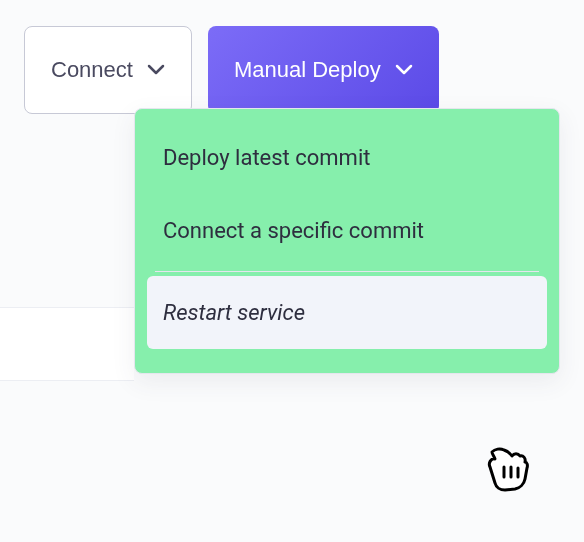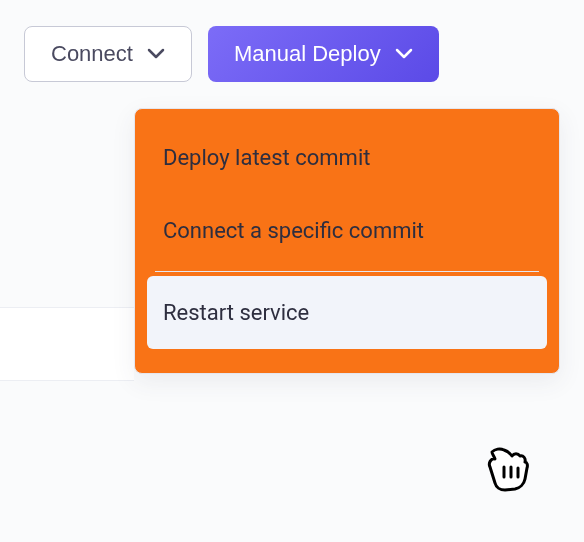--- a/index.html
+++ b/index.html
@@ -13,21 +13,21 @@
   }
   .toolbar {
     display: flex;
     gap: 16px;
     padding: 26px 24px 0 24px;
   }
   .btn {
     display: inline-flex;
     align-items: center;
     gap: 14px;
-    padding: 14px 26px;
+    padding: 30px 26px;
     border-radius: 8px;
     font-size: 22px;
     font-weight: 500;
     cursor: pointer;
     border: none;
     white-space: nowrap;
   }
   .btn-outline {
     background: #ffffff;
     color: #4a4a60;
@@ -39,40 +39,41 @@
   }
   .chevron {
     display: inline-flex;
   }
   .chevron svg { display: block; }
   .dropdown {
     position: absolute;
     top: 108px;
     left: 134px;
     right: 24px;
-    background: #f97316;
+    background: #86efac;
     border: 1px solid #e5e6ee;
     border-radius: 8px;
     box-shadow: 0 8px 24px rgba(60,60,90,0.08);
     padding: 12px 12px 24px 12px;
   }
   .dropdown-item {
     padding: 24px 16px;
     font-size: 22px;
     color: #2e2e3f;
     cursor: pointer;
     border-radius: 6px;
   }
   .dropdown-divider {
     height: 1px;
     background: #e5e6ee;
     margin: 4px 8px;
   }
   .dropdown-item.highlight {
     background: #f2f4fa;
+    font-style: italic;
   }
   .band {
     position: absolute;
     left: 0;
     width: 134px;
     top: 307px;
     height: 74px;
     background: #ffffff;
     border-top: 1px solid #eceef3;
     border-bottom: 1px solid #eceef3;

